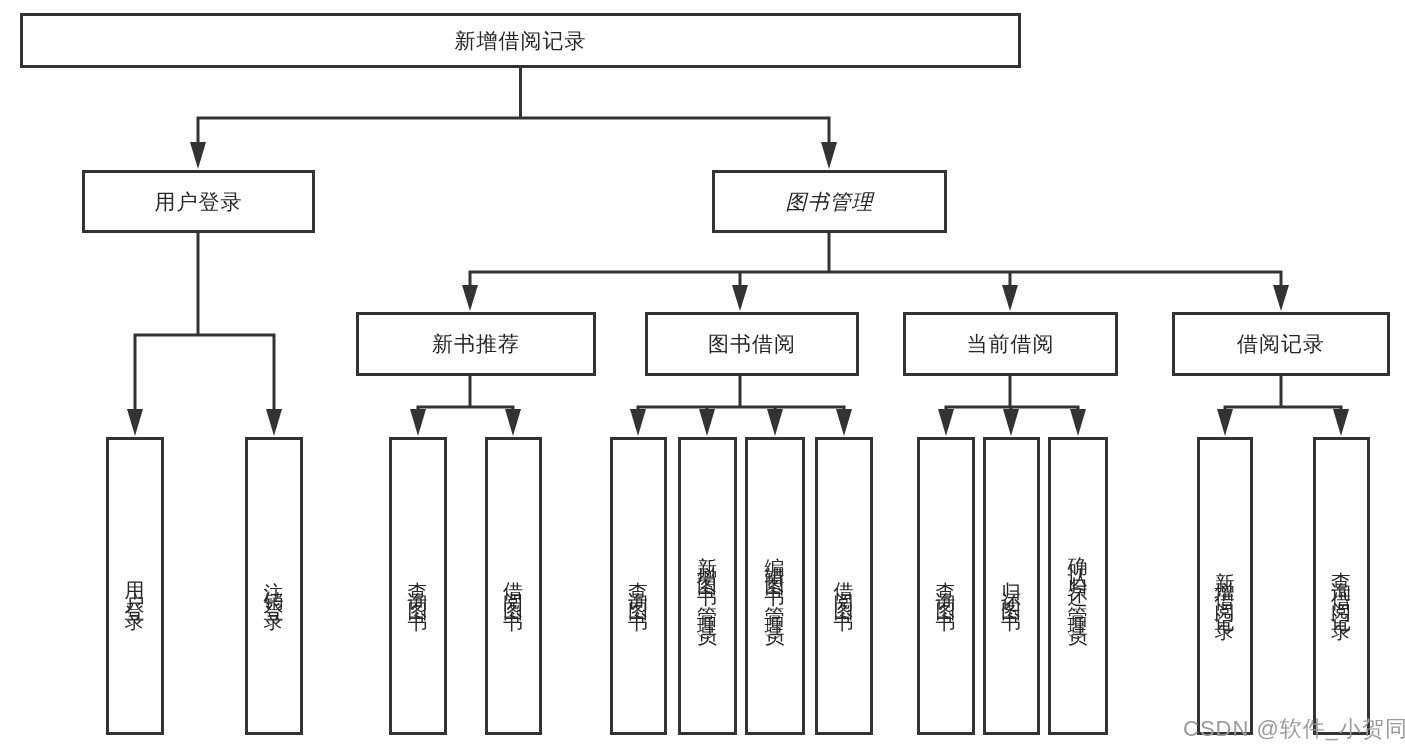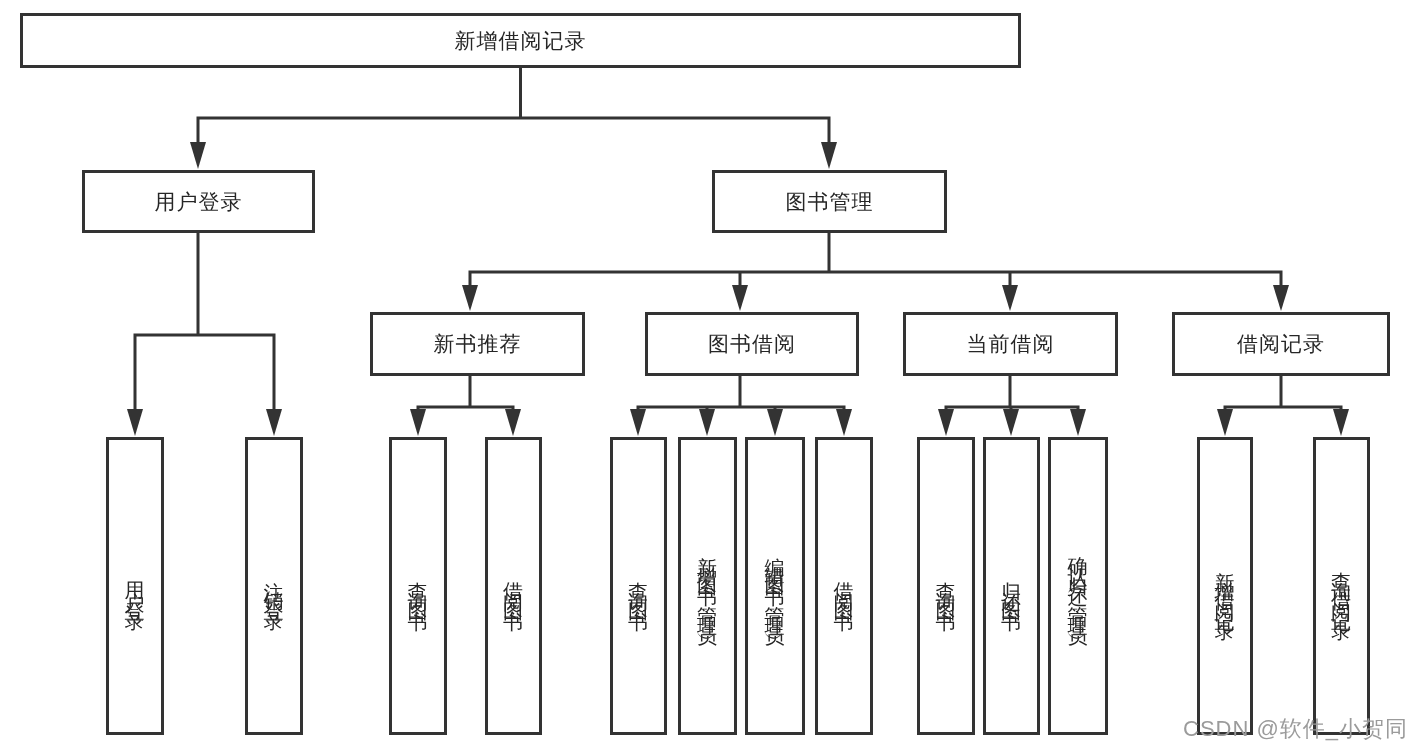--- a/index.html
+++ b/index.html
@@ -64,23 +64,23 @@
       <polygon points="1003,409 1019,409 1011,436"></polygon>
       <polygon points="1070,409 1086,409 1078,436"></polygon>
       <polygon points="1217,409 1233,409 1225,436"></polygon>
       <polygon points="1333,409 1349,409 1341,436"></polygon>
     </g>
   </svg>
 
   <div class="node" style="left:20px;top:13px;width:1001px;height:55px;">新增借阅记录</div>
 
   <div class="node" style="left:82px;top:170px;width:233px;height:63px;">用户登录</div>
-  <div class="node" style="left:712px;top:170px;width:235px;height:63px;">图书管理</div>
+  <div class="node" style="left:712px;top:170px;width:235px;height:63px;font-style:italic;">图书管理</div>
 
-  <div class="node" style="left:370px;top:312px;width:215px;height:64px;">新书推荐</div>
+  <div class="node" style="left:356px;top:312px;width:240px;height:64px;">新书推荐</div>
   <div class="node" style="left:633px;top:312px;width:214px;height:64px;margin-left:12px;">图书借阅</div>
   <div class="node" style="left:1172px;top:312px;width:218px;height:64px;">借阅记录</div>
   <div class="node" style="left:903px;top:312px;width:215px;height:64px;">当前借阅</div>
 
   <div class="node leaf" style="left:106px;top:437px;width:58px;height:298px;">
     <span class="vtext">用户登录</span>
   </div>
   <div class="node leaf" style="left:245px;top:437px;width:58px;height:298px;">
     <span class="vtext">注销登录</span>
   </div>

